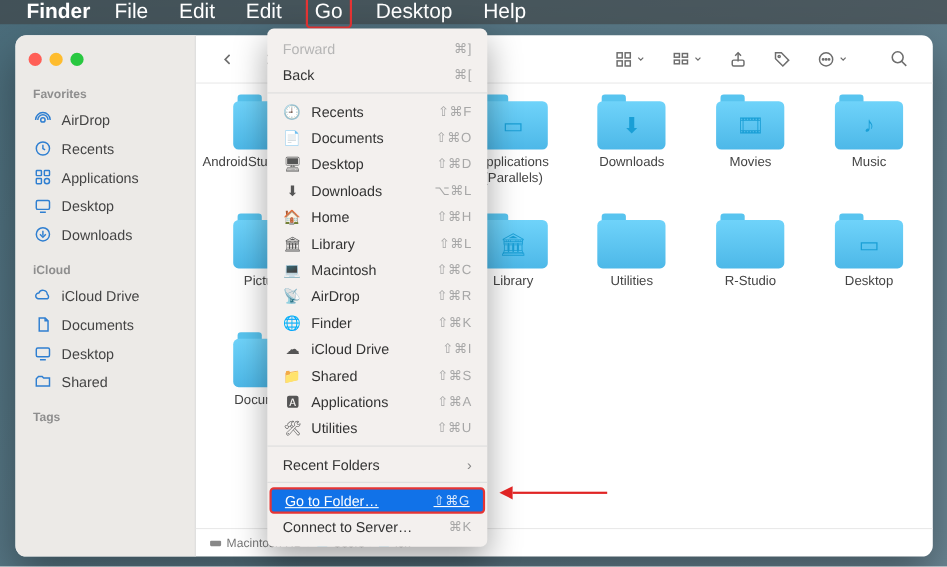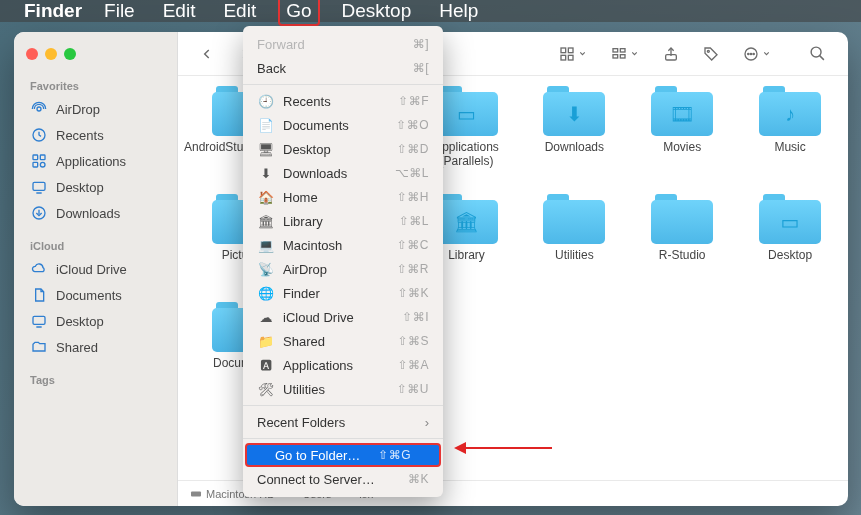--- a/index.html
+++ b/index.html
@@ -39,21 +39,21 @@
   .pathbar{height:26px;border-top:1px solid #e9e9e9;display:flex;align-items:center;padding:0 12px;font-size:11px;color:#777;gap:4px;}
   .crumb{display:flex;align-items:center;gap:4px;}
   .sep{color:#bbb;}
 
   
   .dropdown { position:absolute; top:26px; left:243px; width:200px; background:#f3f0ee; border-radius:6px; box-shadow:0 12px 30px rgba(0,0,0,.35); padding:6px 0; z-index:60; font-size:13px; color:#333; }
   .dd-row { display:flex; align-items:center; padding:4px 14px; min-height:24px; position:relative; cursor:default; }
   .dd-row.disabled{color:#b5b5b5;}
   .dd-row .ico{width:18px;margin-right:8px;display:flex;align-items:center;justify-content:center;color:#555;}
   .dd-row .sc{margin-left:auto;color:#a7a7a7;font-size:12px;letter-spacing:.5px;}
-  .dd-row.hi{background:#1172e8;color:#fff;border:2px solid #e63434;border-radius:4px;margin:0 2px;padding:2px 28px;}
+  .dd-row.hi{background:#1172e8;color:#fff;border:2px solid #e63434;border-radius:4px;margin:0 2px;padding:2px 12px;text-decoration:underline;}
   .dd-row.hi .sc{color:#dbe9fb;}
   .dd-sep{height:1px;background:#ddd;margin:4px 0;}
   .dd-chevron{margin-left:auto;color:#888;}
 
   
   .arrow{position:absolute;top:442px;left:454px;width:98px;height:12px;z-index:70;display:flex;align-items:center;}
   .arrow .line{flex:1;height:2px;background:#e02424;}
   .arrow .head{width:0;height:0;border-top:6px solid transparent;border-bottom:6px solid transparent;border-right:12px solid #e02424;}
 
   svg{display:block;}

